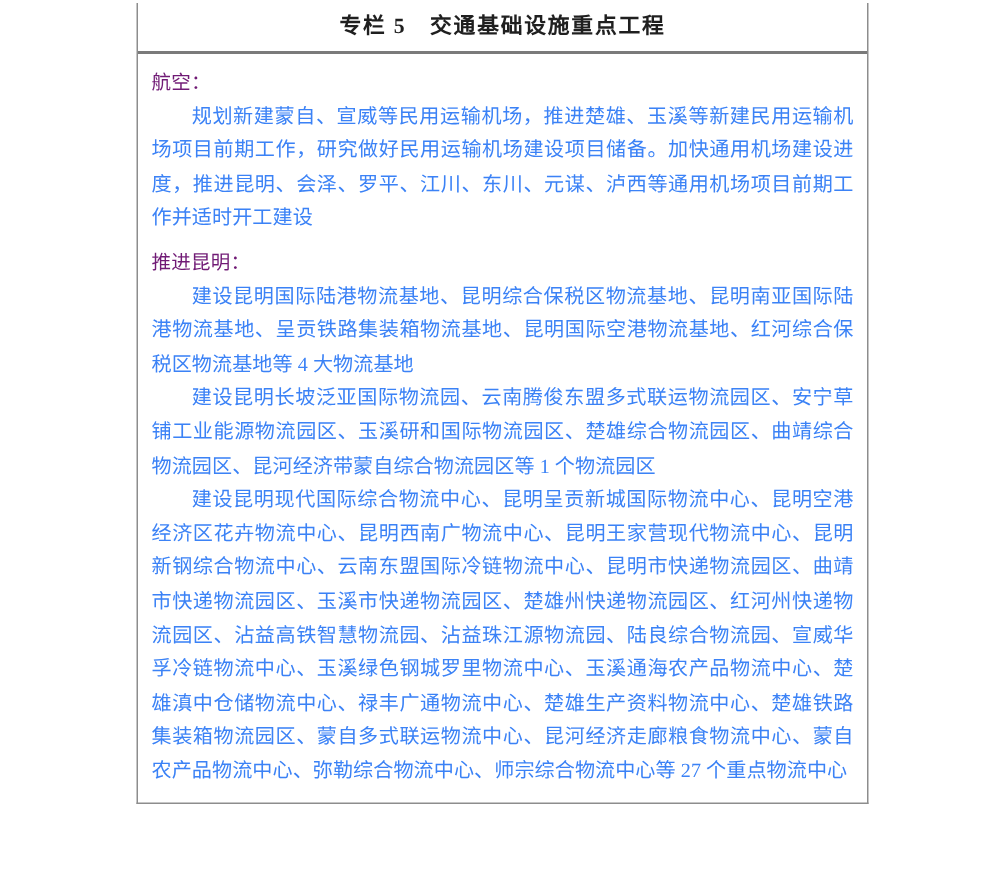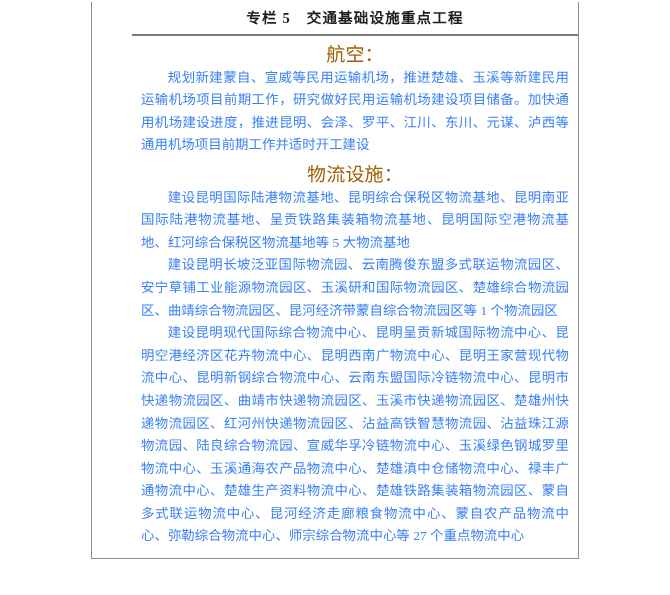--- a/index.html
+++ b/index.html
@@ -26,21 +26,20 @@
 
   .box {
     position: absolute;
     left: 91px;
     top: 2px;
     width: 488px;
     border: 1px solid #8d8d8d;
     border-top: none;
     background: #ffffff;
     box-sizing: border-box;
-    padding-left: 40px;
   }
 
   
   .box-header {
     border-bottom: 2px solid #7a7a7a;
     height: 34px;
     display: flex;
     align-items: center;
     justify-content: center;
     box-sizing: border-box;
@@ -58,26 +57,25 @@
   
   .box-body {
     padding: 8px 9px 10px 9px;
     box-sizing: border-box;
   }
 
   .section { }
   .section + .section { margin-top: 7px; }
 
   .section-heading {
-    font-size: 19px;
+    font-size: 13px;
     line-height: 22.6px;
     letter-spacing: 0.15px;
-    color: #a16207;
+    color: #701a75;
     white-space: pre;
-    text-align: center;
   }
 
   .para {
     font-size: 13.4px;
     line-height: 22.6px;
     letter-spacing: 0.05px;
     color: #3b82f6;
     text-align: justify;
     text-justify: inter-ideograph;
     text-indent: 2em;
@@ -102,22 +100,22 @@
     </div>
 
     <div class="box-body scan-tone">
 
       <div class="section">
         <div class="section-heading">航空：</div>
         <p class="para">规划新建蒙自、宣威等民用运输机场，推进楚雄、玉溪等新建民用运输机场项目前期工作，研究做好民用运输机场建设项目储备。加快通用机场建设进度，推进昆明、会泽、罗平、江川、东川、元谋、泸西等通用机场项目前期工作并适时开工建设</p>
       </div>
 
       <div class="section">
-        <div class="section-heading">物流设施：</div>
-        <p class="para">建设昆明国际陆港物流基地、昆明综合保税区物流基地、昆明南亚国际陆港物流基地、呈贡铁路集装箱物流基地、昆明国际空港物流基地、红河综合保税区物流基地等 5 大物流基地</p>
+        <div class="section-heading">推进昆明：</div>
+        <p class="para">建设昆明国际陆港物流基地、昆明综合保税区物流基地、昆明南亚国际陆港物流基地、呈贡铁路集装箱物流基地、昆明国际空港物流基地、红河综合保税区物流基地等 4 大物流基地</p>
         <p class="para">建设昆明长坡泛亚国际物流园、云南腾俊东盟多式联运物流园区、安宁草铺工业能源物流园区、玉溪研和国际物流园区、楚雄综合物流园区、曲靖综合物流园区、昆河经济带蒙自综合物流园区等 1 个物流园区</p>
         <p class="para">建设昆明现代国际综合物流中心、昆明呈贡新城国际物流中心、昆明空港经济区花卉物流中心、昆明西南广物流中心、昆明王家营现代物流中心、昆明新钢综合物流中心、云南东盟国际冷链物流中心、昆明市快递物流园区、曲靖市快递物流园区、玉溪市快递物流园区、楚雄州快递物流园区、红河州快递物流园区、沾益高铁智慧物流园、沾益珠江源物流园、陆良综合物流园、宣威华孚冷链物流中心、玉溪绿色钢城罗里物流中心、玉溪通海农产品物流中心、楚雄滇中仓储物流中心、禄丰广通物流中心、楚雄生产资料物流中心、楚雄铁路集装箱物流园区、蒙自多式联运物流中心、昆河经济走廊粮食物流中心、蒙自农产品物流中心、弥勒综合物流中心、师宗综合物流中心等 27 个重点物流中心</p>
       </div>
 
     </div>
   </div>
 
 </div>
 
 </body></html>

